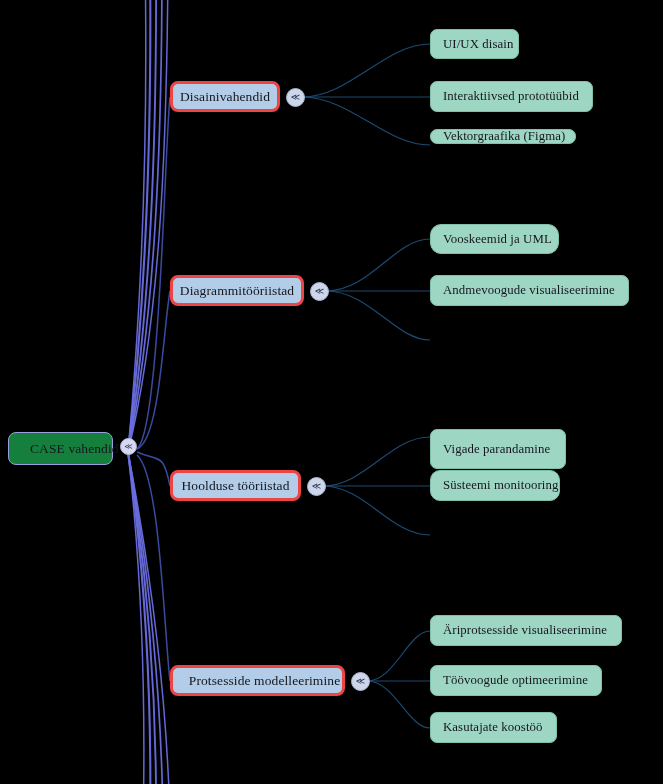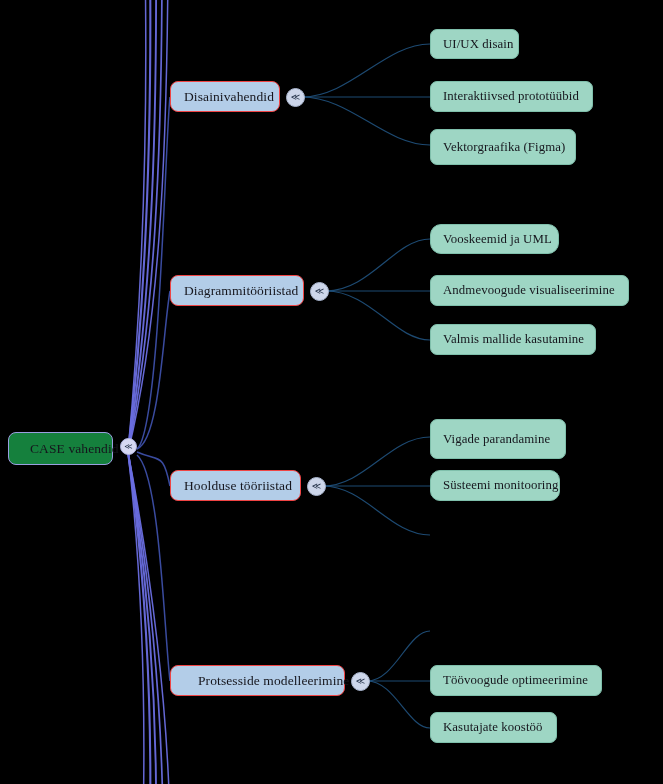--- a/index.html
+++ b/index.html
@@ -41,25 +41,26 @@
   .node-root {
     background: #15803d;
     border: 1px solid #9a9fe0;
     color: #16161d;
     font-size: 13.5px;
     padding: 0 21px;
     border-radius: 8px;
   }
   .node-branch {
     background: #b3cde8;
-    border: 1px solid #ef4444;
+    border: 3px solid #ef4444;
     color: #16161d;
     font-size: 13.5px;
     padding: 0 13px;
     border-radius: 8px;
+    justify-content: center;
   }
   .node-leaf {
     background: #9ed6c4;
     border: 1px solid #7fbfab;
     color: #16161d;
     font-size: 12.8px;
     padding: 4px 12px;
     border-radius: 7px;
   }
   .toggle {
@@ -146,59 +147,59 @@
   </div>
   <div class="toggle" style="left:286px; top:88px;">
     <span>≪</span>
   </div>
   <div class="node node-leaf" style="left:430px; top:29px; width:89px; height:30px;">
     <span>UI/UX disain</span>
   </div>
   <div class="node node-leaf" style="left:430px; top:81px; width:163px; height:31px;">
     <span>Interaktiivsed prototüübid</span>
   </div>
-  <div class="node node-leaf" style="left:430px; top:129px; width:146px; height:36px;text-align:right;">
+  <div class="node node-leaf" style="left:430px; top:129px; width:146px; height:15px;text-align:right;">
     <span>Vektorgraafika (Figma)</span>
   </div>
 
   <div class="node node-branch" style="left:170px; top:275px; width:134px; height:31px;">
     <span>Diagrammitööriistad</span>
   </div>
   <div class="toggle" style="left:310px; top:282px;">
     <span>≪</span>
   </div>
   <div class="node node-leaf" style="left:430px; top:224px; width:129px; height:30px;border-radius:11px;">
     <span>Vooskeemid ja UML</span>
   </div>
   <div class="node node-leaf" style="left:430px; top:275px; width:199px; height:31px;">
     <span>Andmevoogude visualiseerimine</span>
   </div>
-  <div class="node node-leaf" style="left:430px; top:324px; width:166px; height:31px;">
-    <span>Valmis mallide kasutamine</span>
-  </div>
 
   <div class="node node-branch" style="left:170px; top:470px; width:131px; height:31px;">
     <span>Hoolduse tööriistad</span>
   </div>
   <div class="toggle" style="left:307px; top:477px;">
     <span>≪</span>
   </div>
-  <div class="node node-leaf" style="left:430px; top:419px; width:136px; height:40px;">
+  <div class="node node-leaf" style="left:430px; top:429px; width:136px; height:40px;">
     <span>Vigade parandamine</span>
   </div>
   <div class="node node-leaf" style="left:430px; top:470px; width:130px; height:31px;border-radius:10px;">
     <span>Süsteemi monitooring</span>
   </div>
 
   <div class="node node-branch" style="left:170px; top:665px; width:175px; height:31px;padding-left:27px;">
     <span>Protsesside modelleerimine</span>
   </div>
   <div class="toggle" style="left:351px; top:672px;">
     <span>≪</span>
   </div>
+  <div class="node node-leaf" style="left:430px; top:615px; width:192px; height:31px;">
+    <span>Äriprotsesside visualiseerimine</span>
+  </div>
   <div class="node node-leaf" style="left:430px; top:665px; width:172px; height:31px;">
     <span>Töövoogude optimeerimine</span>
   </div>
   <div class="node node-leaf" style="left:430px; top:712px; width:127px; height:31px;">
     <span>Kasutajate koostöö</span>
   </div>
 
 </div>
 
 </body></html>

